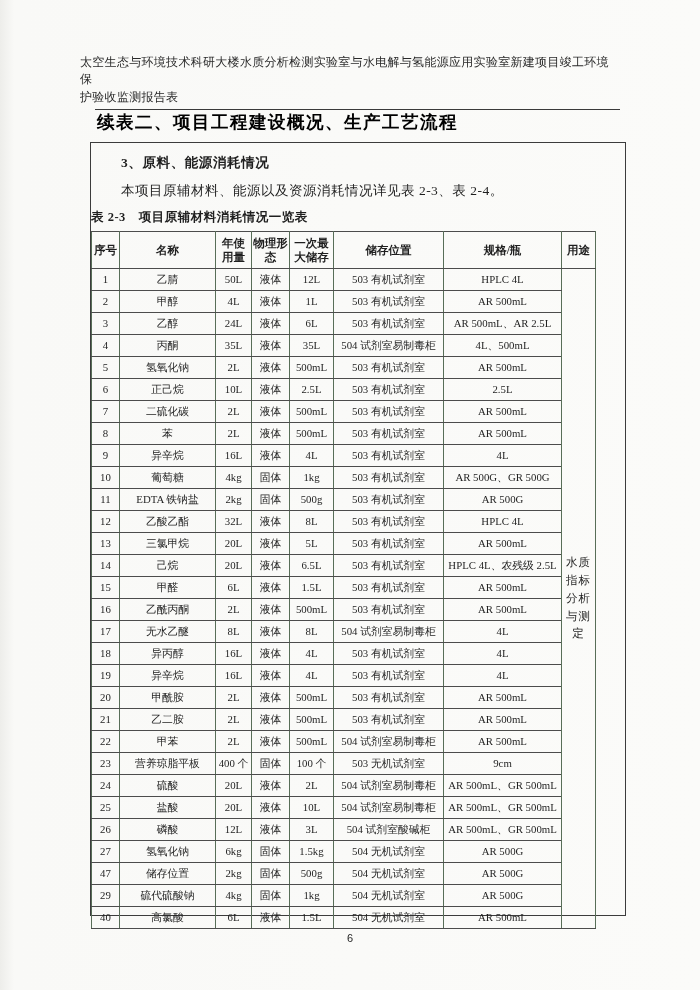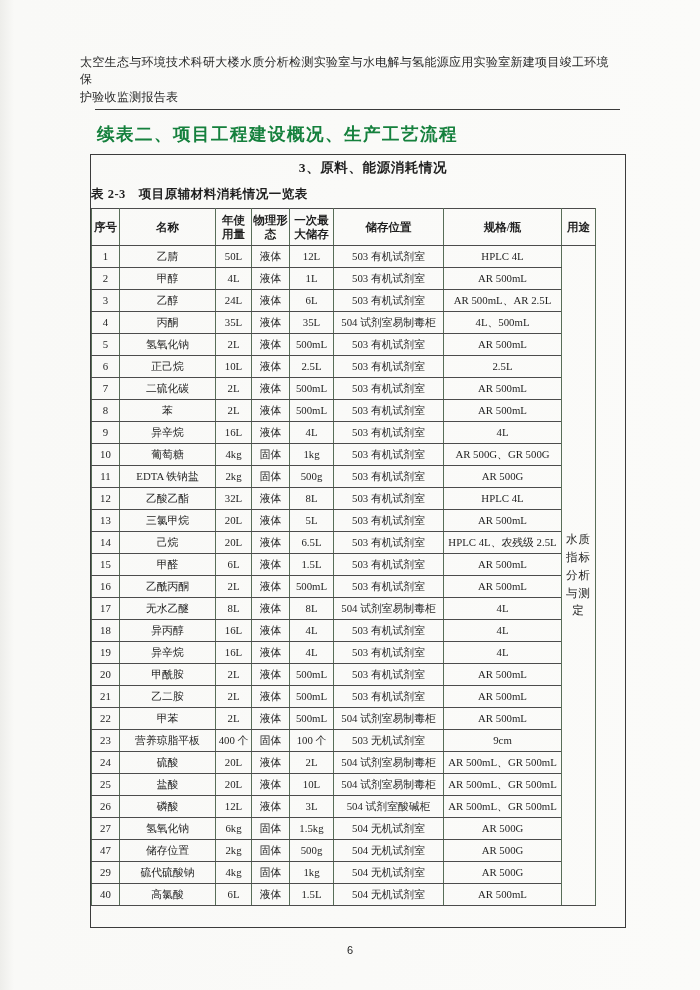--- a/index.html
+++ b/index.html
@@ -20,38 +20,37 @@
     color:#2a2a2a;
     letter-spacing:0.3px;
   }
   .header-rule {
     margin:3px 0 0 95px;
     width:525px;
     border:none;
     border-top:1.6px solid #3a3a3a;
   }
   .cont-title {
-    margin:12px 0 0 97px;
+    margin:0 0 0 97px;
     font-size:17.5px;
     font-weight:bold;
     letter-spacing:1.5px;
-    color:#15803d;
+    color:#000000;
   }
   .outer-box {
     margin:8px 0 0 90px;
     width:536px;
     height:774px;
     border:1.8px solid #3c3c3c;
   }
   .sec-heading {
-    margin:4px 0 0 30px;
+    margin:11px 0 0 30px;
     font-size:13.5px;
     font-weight:bold;
     letter-spacing:0.6px;
-    text-align:center;
   }
   .intro {
     margin:10px 0 0 30px;
     font-size:13.5px;
     letter-spacing:0.5px;
   }
   .table-title {
     margin-top:9px;
     font-size:12.5px;
     font-weight:bold;
@@ -107,20 +106,21 @@
   <div>太空生态与环境技术科研大楼水质分析检测实验室与水电解与氢能源应用实验室新建项目竣工环境保</div>
   <div>护验收监测报告表</div>
 </div>
 
 <hr class="header-rule">
 
 <div class="cont-title">续表二、项目工程建设概况、生产工艺流程</div>
 
 <div class="outer-box">
   <div class="sec-heading">3、原料、能源消耗情况</div>
+  <div class="intro">本项目原辅材料、能源以及资源消耗情况详见表 2-3、表 2-4。</div>
   <div class="table-title">表 2-3　项目原辅材料消耗情况一览表</div>
 
   <table class="materials">
     <colgroup>
       <col style="width:28px">
         <col style="width:96px">
         <col style="width:36px">
         <col style="width:38px">
       <col style="width:44px">
         <col style="width:110px">

